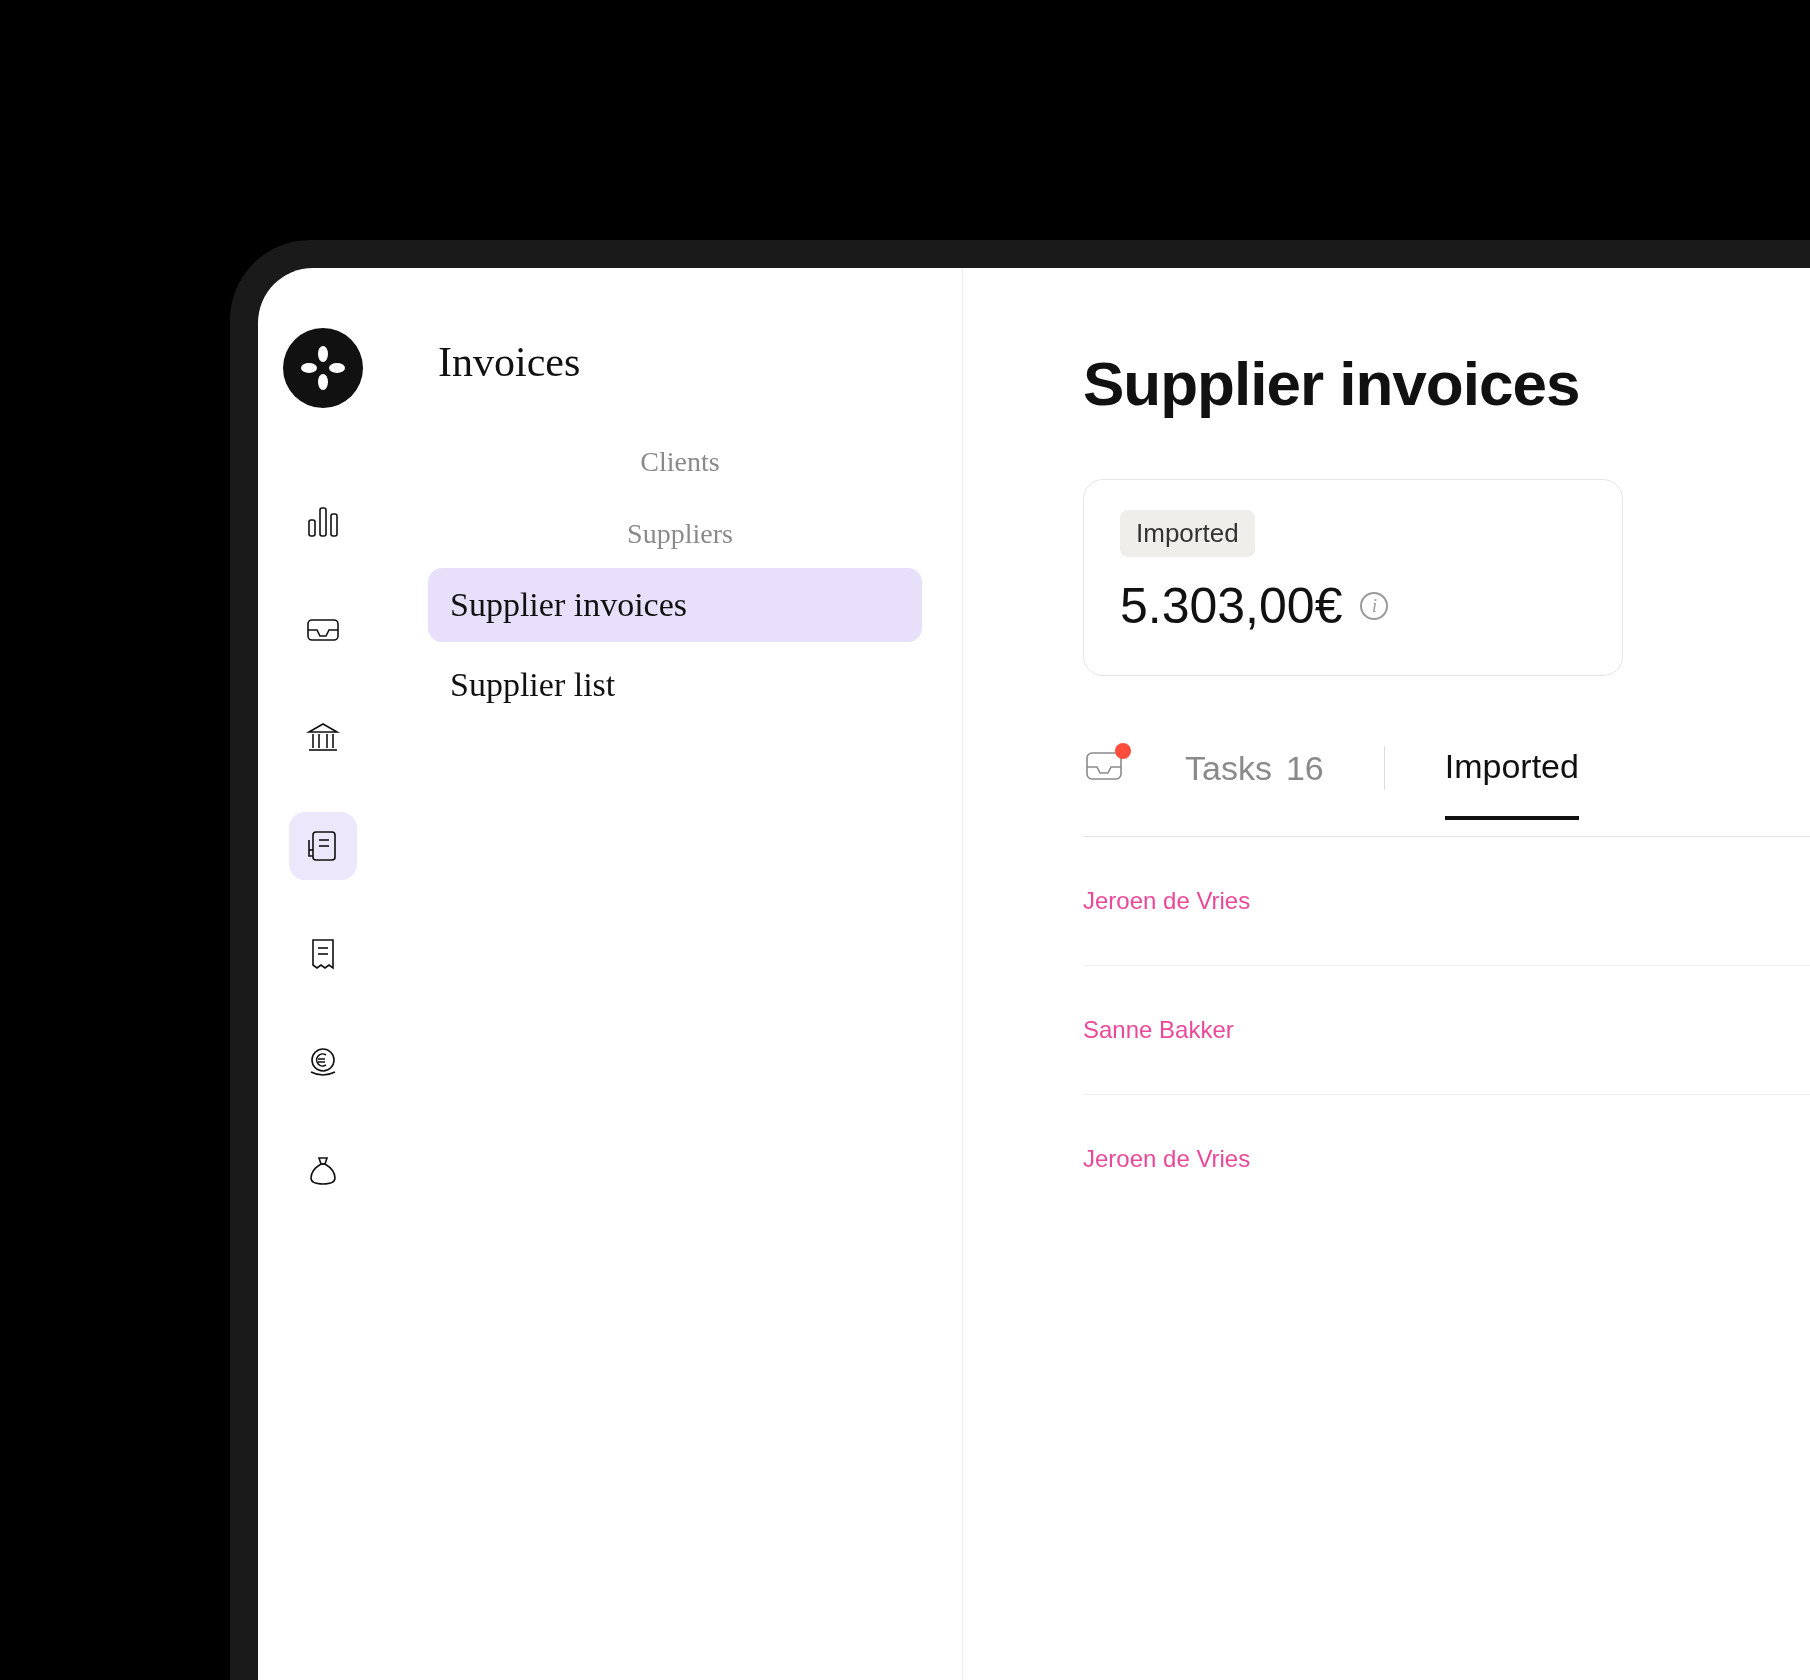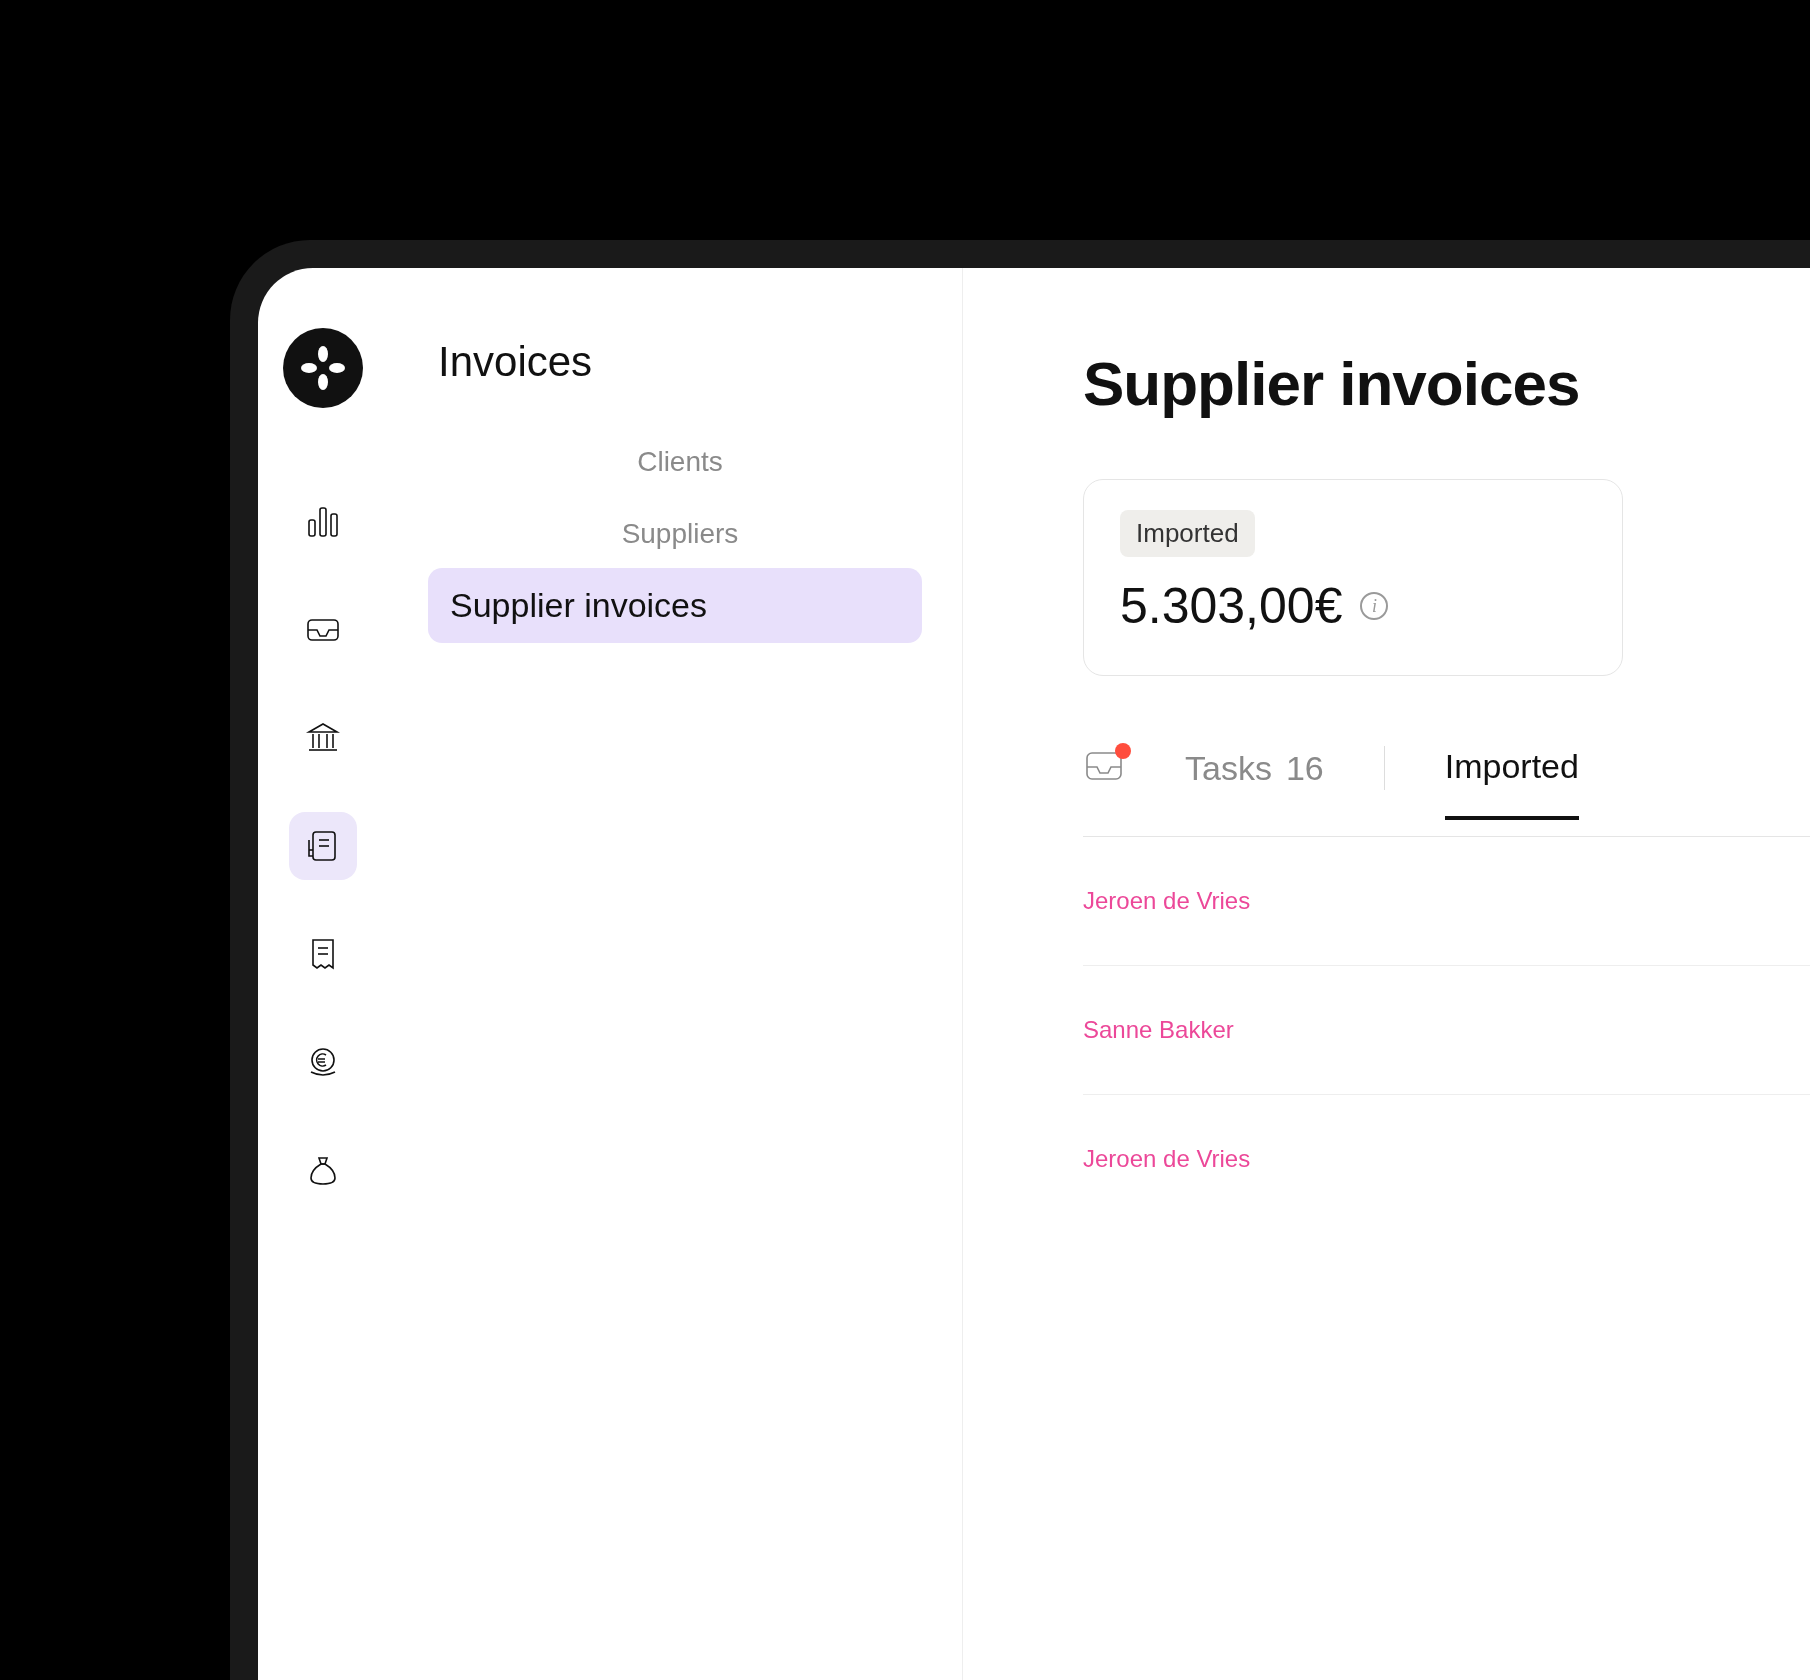--- a/index.html
+++ b/index.html
@@ -48,20 +48,21 @@
     cursor: pointer;
   }
   .rail-icon.active { background: #ece7fa; }
   .rail-icon svg { width: 40px; height: 40px; stroke: #111; stroke-width: 1.6; fill: none; }
   
   
   .subnav {
     width: 575px;
     border-right: 1px solid #eee;
     padding: 70px 40px 0 40px;
+    font-family: Liberation Serif, serif;
   }
   .subnav-title {
     font-size: 42px;
     font-weight: 500;
     color: #111;
     margin-bottom: 60px;
     padding-left: 10px;
   }
   .subnav-group-label {
     font-size: 28px;
@@ -252,20 +253,21 @@
       </div>
     </div>
 
     <div class="subnav">
       <div class="subnav-title">Invoices</div>
 
       <div class="subnav-group-label">Clients</div>
 
       <div class="subnav-group-label">Suppliers</div>
       <div class="subnav-item active">Supplier invoices</div>
+      <div class="subnav-item">Supplier list</div>
     </div>
 
     <div class="main">
       <div class="page-title">Supplier invoices</div>
 
       <div class="summary-card">
         <div class="summary-badge">Imported</div>
         <div class="summary-value">
           <span>5.303,00€</span>
           <span class="info-icon">i</span>

